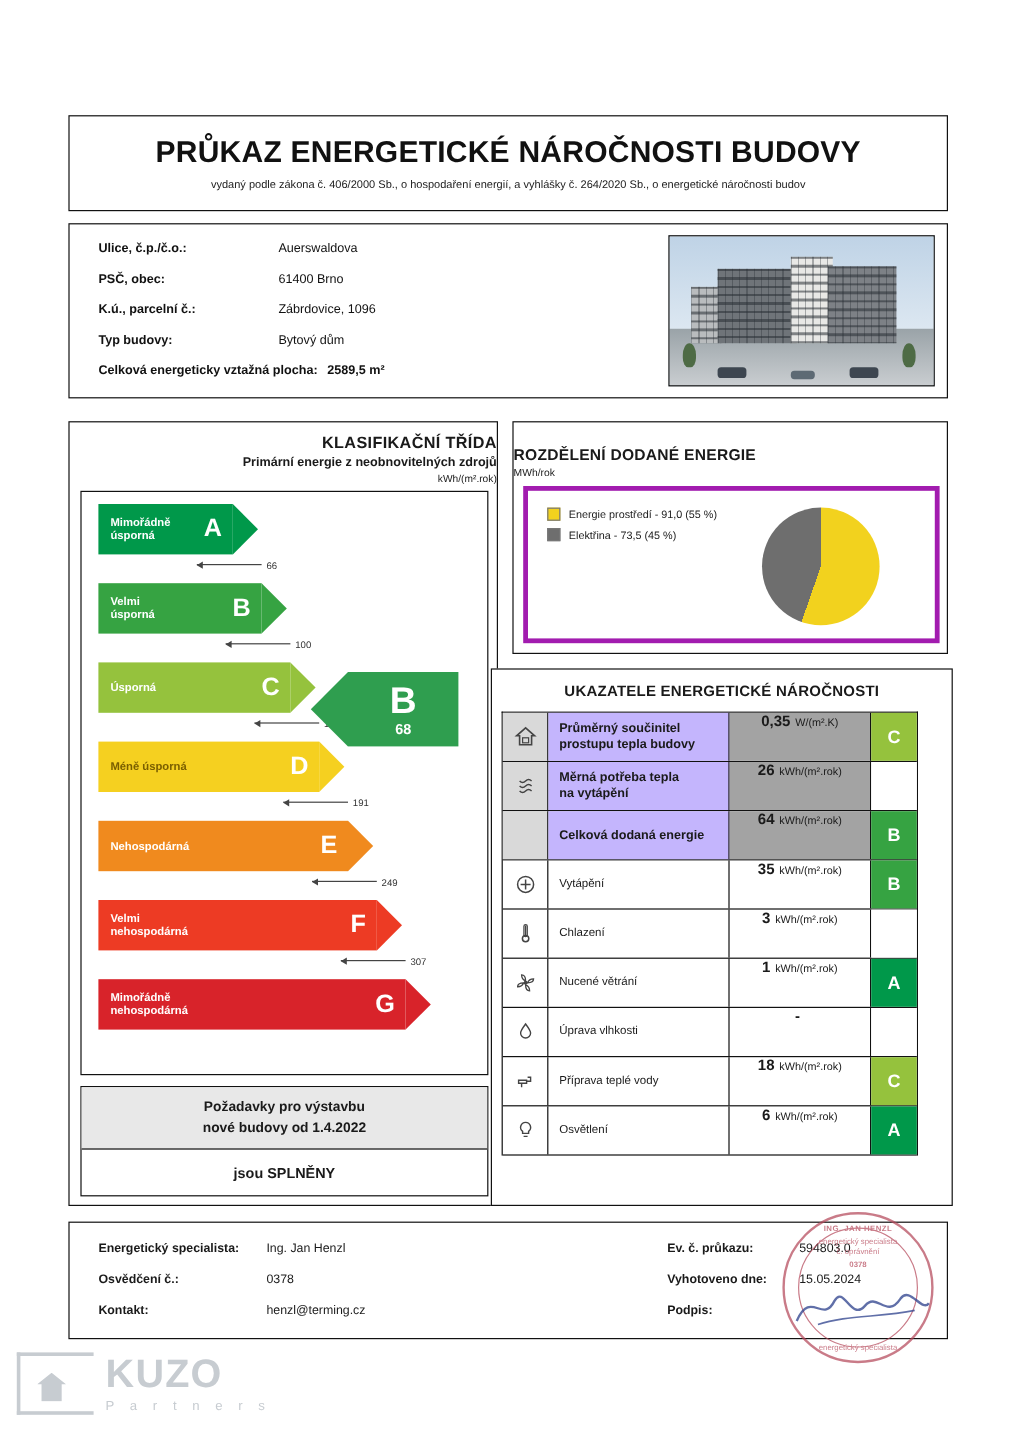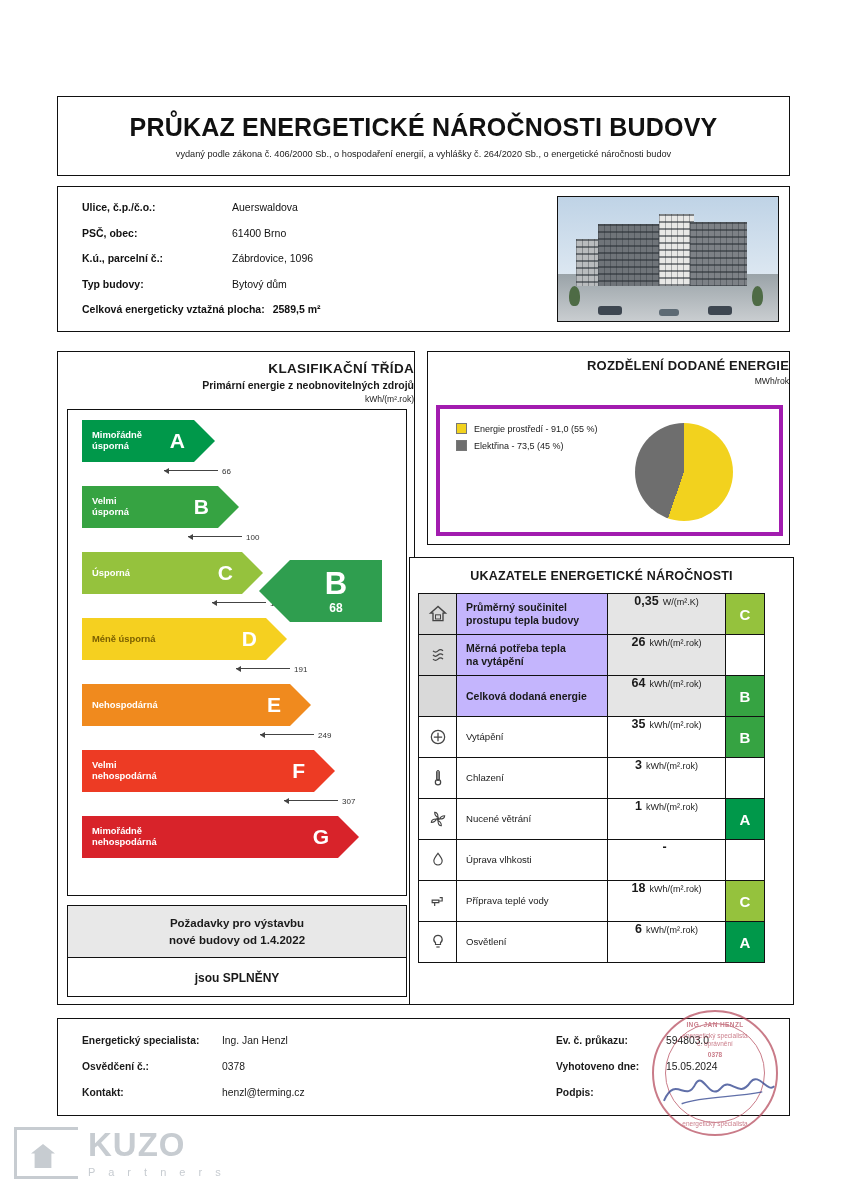--- a/index.html
+++ b/index.html
@@ -209,21 +209,21 @@
     font-size: 12px; font-weight: bold;
   }
 
   
   .split-box {
     position: absolute;
     left: 427px; top: 351px; width: 363px; height: 194px;
     border: 1px solid #111;
     background:#fff;
   }
-  .split-head { text-align:right; margin-top: 6px; }
+  .split-head { text-align:left; margin-top: 19px; }
   .split-head .h1 { font-size: 13px; font-weight: bold; letter-spacing:.2px;}
   .split-head .h2 { font-size: 8.6px; margin-top: 3px; }
   .split-inner {
     position:absolute; left: 8px; top: 53px; width: 347px; height: 131px;
     border: 4px solid #a21caf;
   }
   .legend { position:absolute; left: 16px; top: 14px; }
   .legend-row { display:flex; align-items:center; font-size: 9px; margin-bottom: 6px; }
   .legend-sw { width: 11px; height: 11px; margin-right: 7px; border: 1px solid #777; }
   .pie {
@@ -269,21 +269,21 @@
     border-right: 1px solid #111;
   }
   .ind-row.shaded .ind-name { background: #c4b5fd; font-weight: bold; font-size: 10.5px;}
   .ind-val {
     width: 118px;
     display:flex; align-items:baseline; justify-content:center;
     gap: 4px;
     border-right: 1px solid #111;
     font-size: 9px;
   }
-  .ind-row.shaded .ind-val { background:#e5e5e5; }
+  .ind-row.shaded .ind-val { background:#a3a3a3; }
   .ind-val .num { font-size: 12.5px; font-weight: bold; }
   .ind-grade {
     width: 38px;
     display:flex; align-items:center; justify-content:center;
     font-size: 15px; font-weight: bold; color:#fff;
   }
   .ind-grade.empty { background:#fff; }
 
   
   .foot-box {

